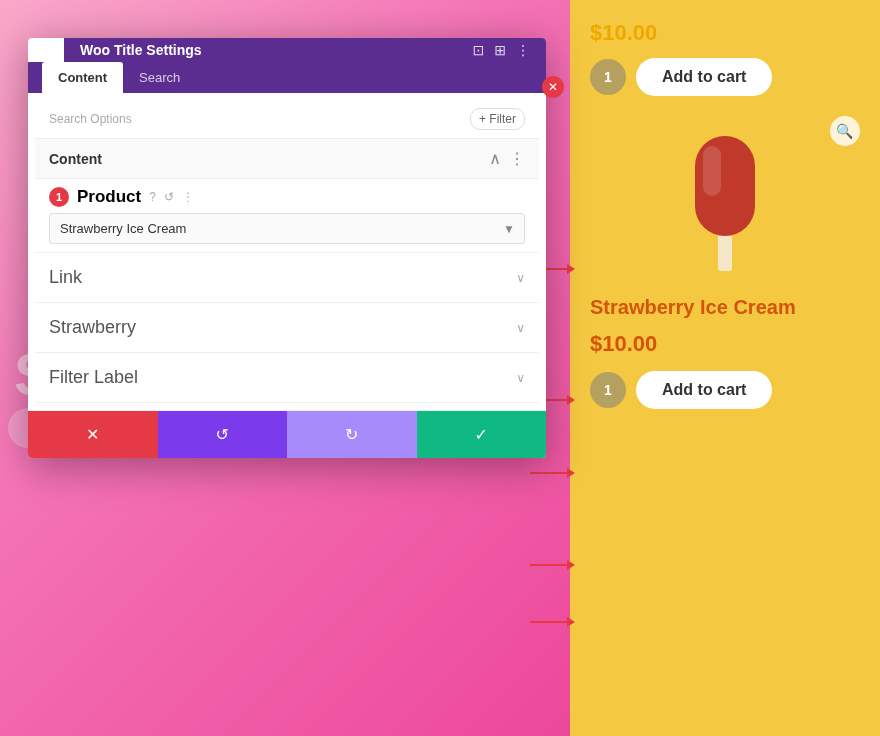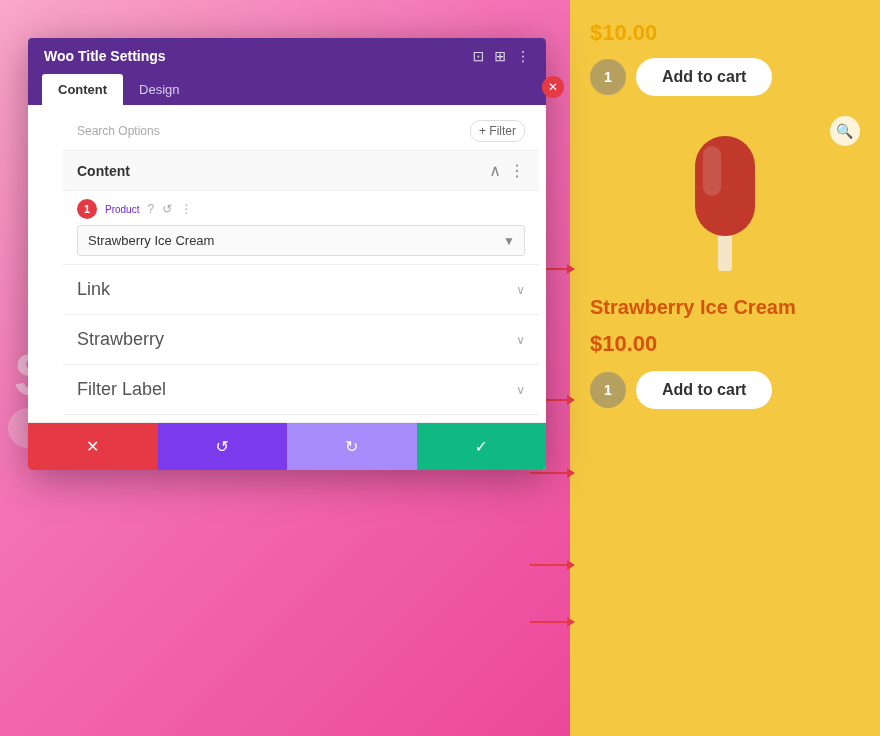--- a/index.html
+++ b/index.html
@@ -142,24 +142,25 @@
       background: #fff;
       border-radius: 4px;
       box-shadow: 0 8px 40px rgba(0,0,0,0.35);
       z-index: 10;
       overflow: hidden;
     }
 
     
     .modal-header {
       background: #5c2d91;
-      padding: 10px 16px;
+      padding: 4px 16px;
       display: flex;
       align-items: center;
       justify-content: space-between;
+      margin-left: 36px;
     }
     .modal-title {
       color: #fff;
       font-size: 14px;
       font-weight: 600;
     }
     .modal-header-icons {
       display: flex;
       gap: 10px;
       align-items: center;
@@ -188,21 +189,20 @@
     .modal-tab.active {
       background: #fff;
       color: #333;
       font-weight: 600;
     }
 
     
     .modal-body {
       background: #fff;
       padding: 7px;
-      margin-left: 28px;
     }
 
     
     .search-options-bar {
       display: flex;
       align-items: center;
       justify-content: space-between;
       padding: 8px 14px;
       border-bottom: 1px solid #eee;
     }
@@ -249,23 +249,23 @@
       padding: 8px 14px;
       border-bottom: 1px solid #eee;
     }
     .product-label-row {
       display: flex;
       align-items: center;
       gap: 8px;
       margin-bottom: 6px;
     }
     .product-label {
-      font-size: 10px;
-      color: #6d28d9;
-      font-weight: 400;
+      font-size: 17px;
+      color: #000000;
+      font-weight: 700;
     }
     .product-label-icon {
       font-size: 12px;
       color: #aaa;
       cursor: pointer;
     }
     .product-number {
       width: 20px; height: 20px;
       background: #e63946;
       color: #fff;
@@ -423,21 +423,21 @@
     <span class="modal-title">Woo Title Settings</span>
     <div class="modal-header-icons">
       <span class="modal-header-icon">⊡</span>
       <span class="modal-header-icon">⊞</span>
       <span class="modal-header-icon">⋮</span>
     </div>
   </div>
 
   <div class="modal-tabs">
     <div class="modal-tab active">Content</div>
-    <div class="modal-tab">Design</div>
+    <div class="modal-tab">Search</div>
   </div>
 
   <div class="modal-body">
 
     <div class="search-options-bar">
       <span class="search-options-text">Search Options</span>
       <button class="filter-btn">+ Filter</button>
     </div>
 
     <div class="section-header">

